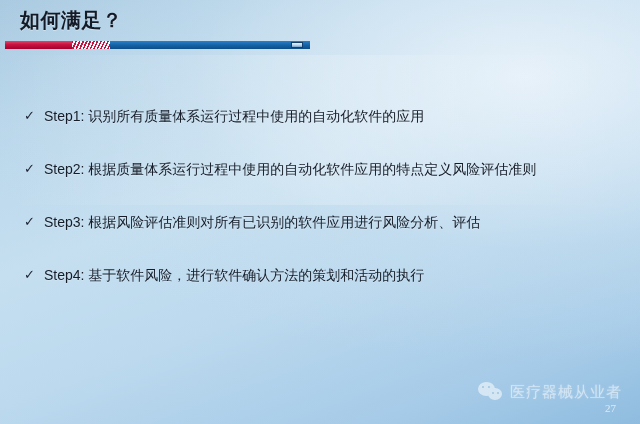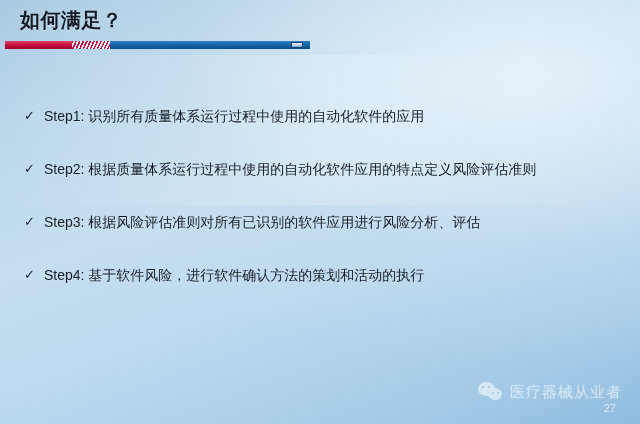--- a/index.html
+++ b/index.html
@@ -168,21 +168,21 @@
     text-shadow: 0 0 2px rgba(255,255,255,0.5);
   }
 
   .page-number {
     position: absolute;
     right: 24px;
     bottom: 10px;
     font-size: 11px;
     color: #e8f2fa;
     opacity: 0.85;
-    font-family: Liberation Sans, sans-serif;
+    font-family: Liberation Serif, serif;
   }
 </style>
 </head>
 <body>
 
 <div id="slide">
 
   <div class="title">如何满足？</div>
 
   <div class="divider">

